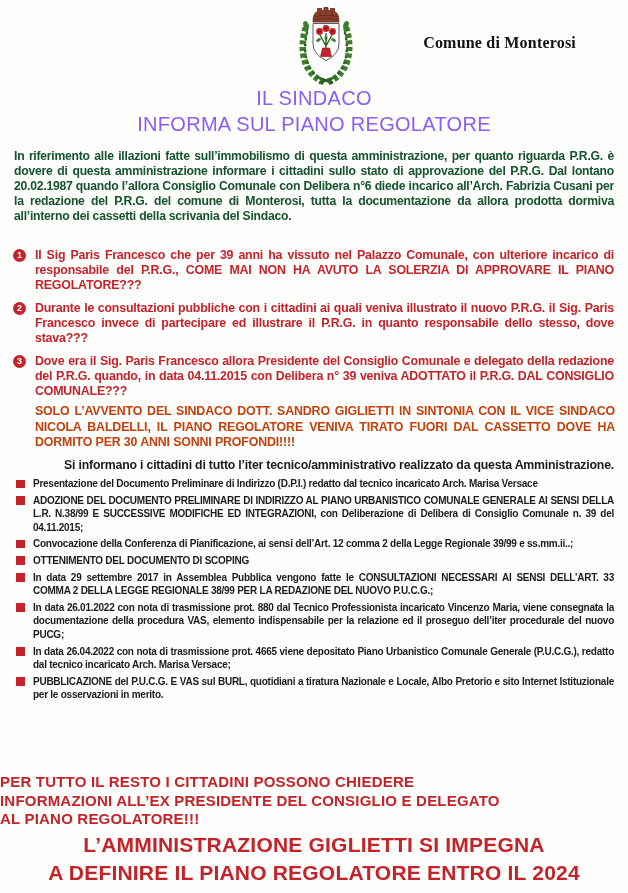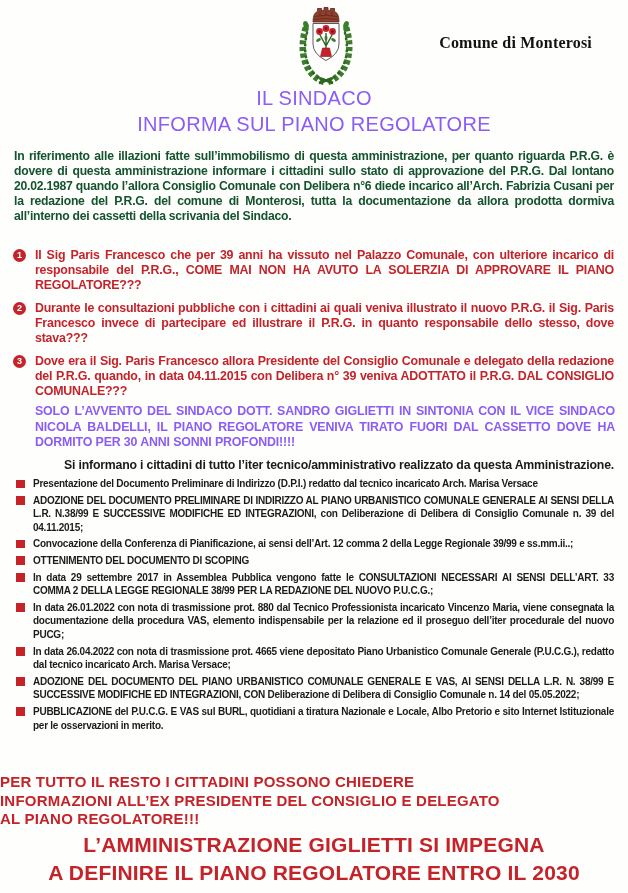--- a/index.html
+++ b/index.html
@@ -7,21 +7,21 @@
     position:relative;
     width:628px;height:893px;
     background:#fefefd;
     font-family:"Liberation Sans",sans-serif;
     color:#1b1b1b;
     overflow:hidden;
   }
   
   .crest{position:absolute;left:296px;top:7px;width:60px;height:78px;}
   .municipality{
-    position:absolute;top:34px;right:36px;
+    position:absolute;top:34px;right:52px;
     font-family:"Liberation Serif",serif;
     font-weight:bold;font-size:16px;color:#121212;
     letter-spacing:.2px;white-space:nowrap;
   }
   .title{
     position:absolute;top:85px;left:0;width:100%;
     text-align:center;color:#8b5cf6;font-weight:normal;
   }
   .title .t1{font-size:20px;line-height:26px;letter-spacing:.3px;}
   .title .t2{font-size:20px;line-height:26px;letter-spacing:.3px;}
@@ -41,21 +41,21 @@
     position:absolute;left:0;top:1px;width:13px;height:13px;border-radius:50%;
     background:#c4232a;color:#fff;font-size:9px;font-weight:bold;
     text-align:center;line-height:13px;
   }
   .q-text{
     margin-left:22px;color:#c4232a;font-weight:bold;
     font-size:12.4px;line-height:15px;letter-spacing:-.2px;text-align:justify;
   }
   .highlight{
     position:absolute;top:404px;left:35px;width:580px;
-    color:#8b5cf6;font-weight:bold;font-size:12.4px;line-height:15.5px;
+    color:#c2410c;font-weight:bold;font-size:12.4px;line-height:15.5px;
     letter-spacing:-.15px;text-align:justify;
   }
   .iter-intro{
     position:absolute;top:458px;left:14px;width:600px;
     text-align:right;font-size:12.3px;font-weight:bold;
     letter-spacing:-.2px;color:#1b1b1b;
   }
   .iter-list{position:absolute;top:477px;left:13px;width:601px;}
   .iter-item{position:relative;margin-bottom:3px;}
   .bullet-square{
@@ -168,32 +168,28 @@
     <div class="iter-item">
       <span class="bullet-square"></span>
       <span class="iter-text">In data 26.01.2022 con nota di trasmissione prot. 880 dal Tecnico Professionista incaricato Vincenzo Maria, viene consegnata la documentazione della procedura VAS, elemento indispensabile per la relazione ed il proseguo dell’iter procedurale del nuovo PUCG;</span>
     </div>
     <div class="iter-item">
       <span class="bullet-square"></span>
       <span class="iter-text">In data 26.04.2022 con nota di trasmissione prot. 4665 viene depositato Piano Urbanistico Comunale Generale (P.U.C.G.), redatto dal tecnico incaricato Arch. Marisa Versace;</span>
     </div>
     <div class="iter-item">
       <span class="bullet-square"></span>
-      <span class="iter-text">ADOZIONE DEL DOCUMENTO DEL PIANO URBANISTICO COMUNALE GENERALE E VAS, AI SENSI DELLA L.R. N. 38/99 E SUCCESSIVE MODIFICHE ED INTEGRAZIONI, CON Deliberazione di Delibera di Consiglio Comunale n. 14 del 05.05.2022;</span>
-    </div>
-    <div class="iter-item">
-      <span class="bullet-square"></span>
       <span class="iter-text">PUBBLICAZIONE del P.U.C.G. E VAS sul BURL, quotidiani a tiratura Nazionale e Locale, Albo Pretorio e sito Internet Istituzionale per le osservazioni in merito.</span>
     </div>
   </div>
 
   <div class="closing-primary">
     <div class="nowrap">PER TUTTO IL RESTO I CITTADINI POSSONO CHIEDERE</div>
     <div class="nowrap">INFORMAZIONI ALL’EX PRESIDENTE DEL CONSIGLIO E DELEGATO</div>
     <div class="nowrap">AL PIANO REGOLATORE!!!</div>
   </div>
 
   <div class="closing-final">
     <div class="nowrap">L’AMMINISTRAZIONE GIGLIETTI SI IMPEGNA</div>
-    <div class="nowrap">A DEFINIRE IL PIANO REGOLATORE ENTRO IL 2030</div>
+    <div class="nowrap">A DEFINIRE IL PIANO REGOLATORE ENTRO IL 2024</div>
   </div>
 
 </div>
 
 </body></html>

